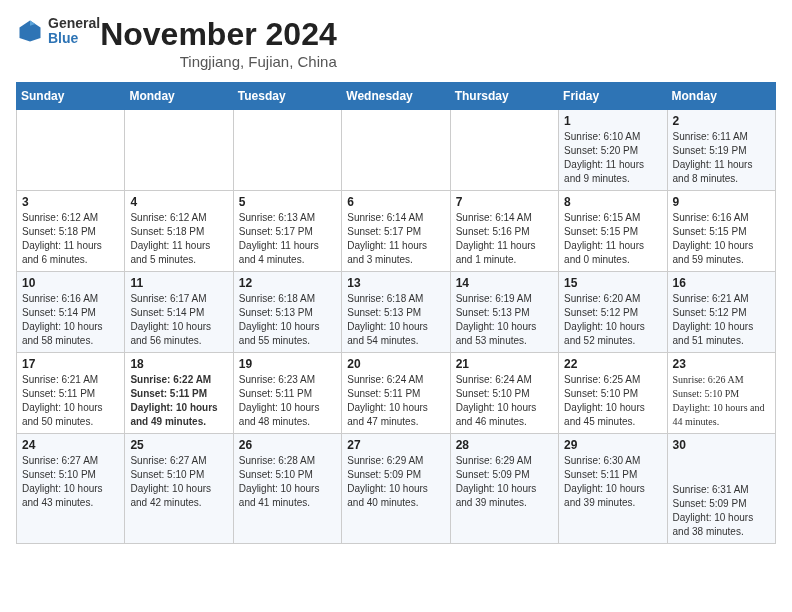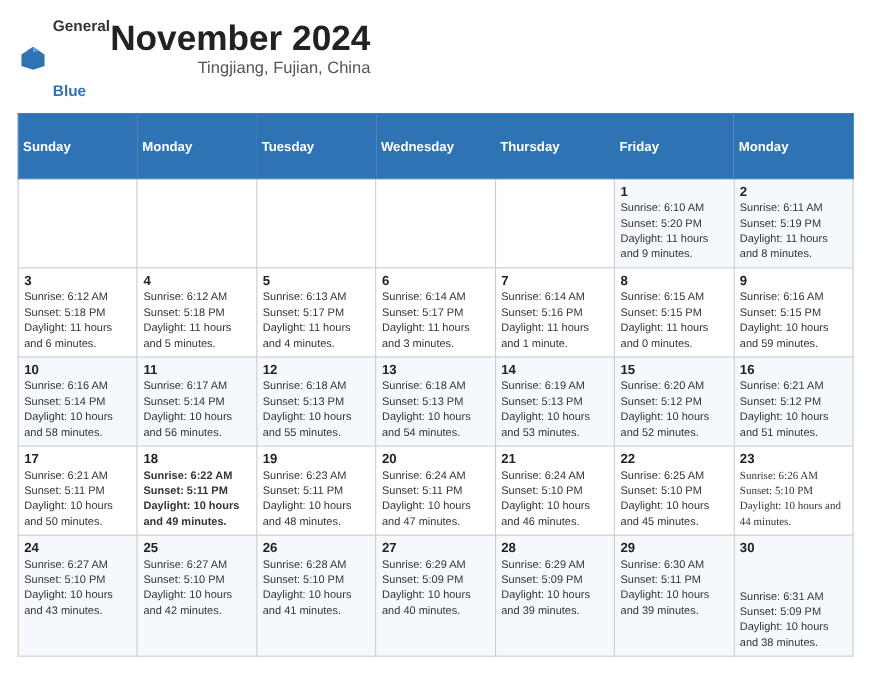--- a/index.html
+++ b/index.html
@@ -22,21 +22,21 @@
     }
     .logo-text {
       display: flex;
       flex-direction: column;
       font-size: 14px;
       font-weight: bold;
       color: #333;
       line-height: 1.1;
     }
     .logo-text span:first-child { color: #333; }
-    .logo-text span:last-child { color: #4a90d9; margin-top: 44px; }
+    .logo-text span:last-child { color: #4a90d9; }
     .logo-icon {
       width: 28px;
       height: 28px;
     }
     .title-block {
       text-align: right;
     }
     .title-block h1 {
       font-size: 32px;
       font-weight: bold;
@@ -51,21 +51,21 @@
       border-collapse: collapse;
       table-layout: fixed;
     }
     thead tr {
       background-color: #2e74b5;
     }
     thead th {
       color: #fff;
       font-size: 12px;
       font-weight: bold;
-      padding: 22px 4px;
+      padding: 6px 4px;
       text-align: left;
       border: 1px solid #2e74b5;
     }
     tbody tr {
       vertical-align: top;
     }
     tbody td {
       border: 1px solid #ccc;
       padding: 4px 5px;
       font-size: 10.5px;

